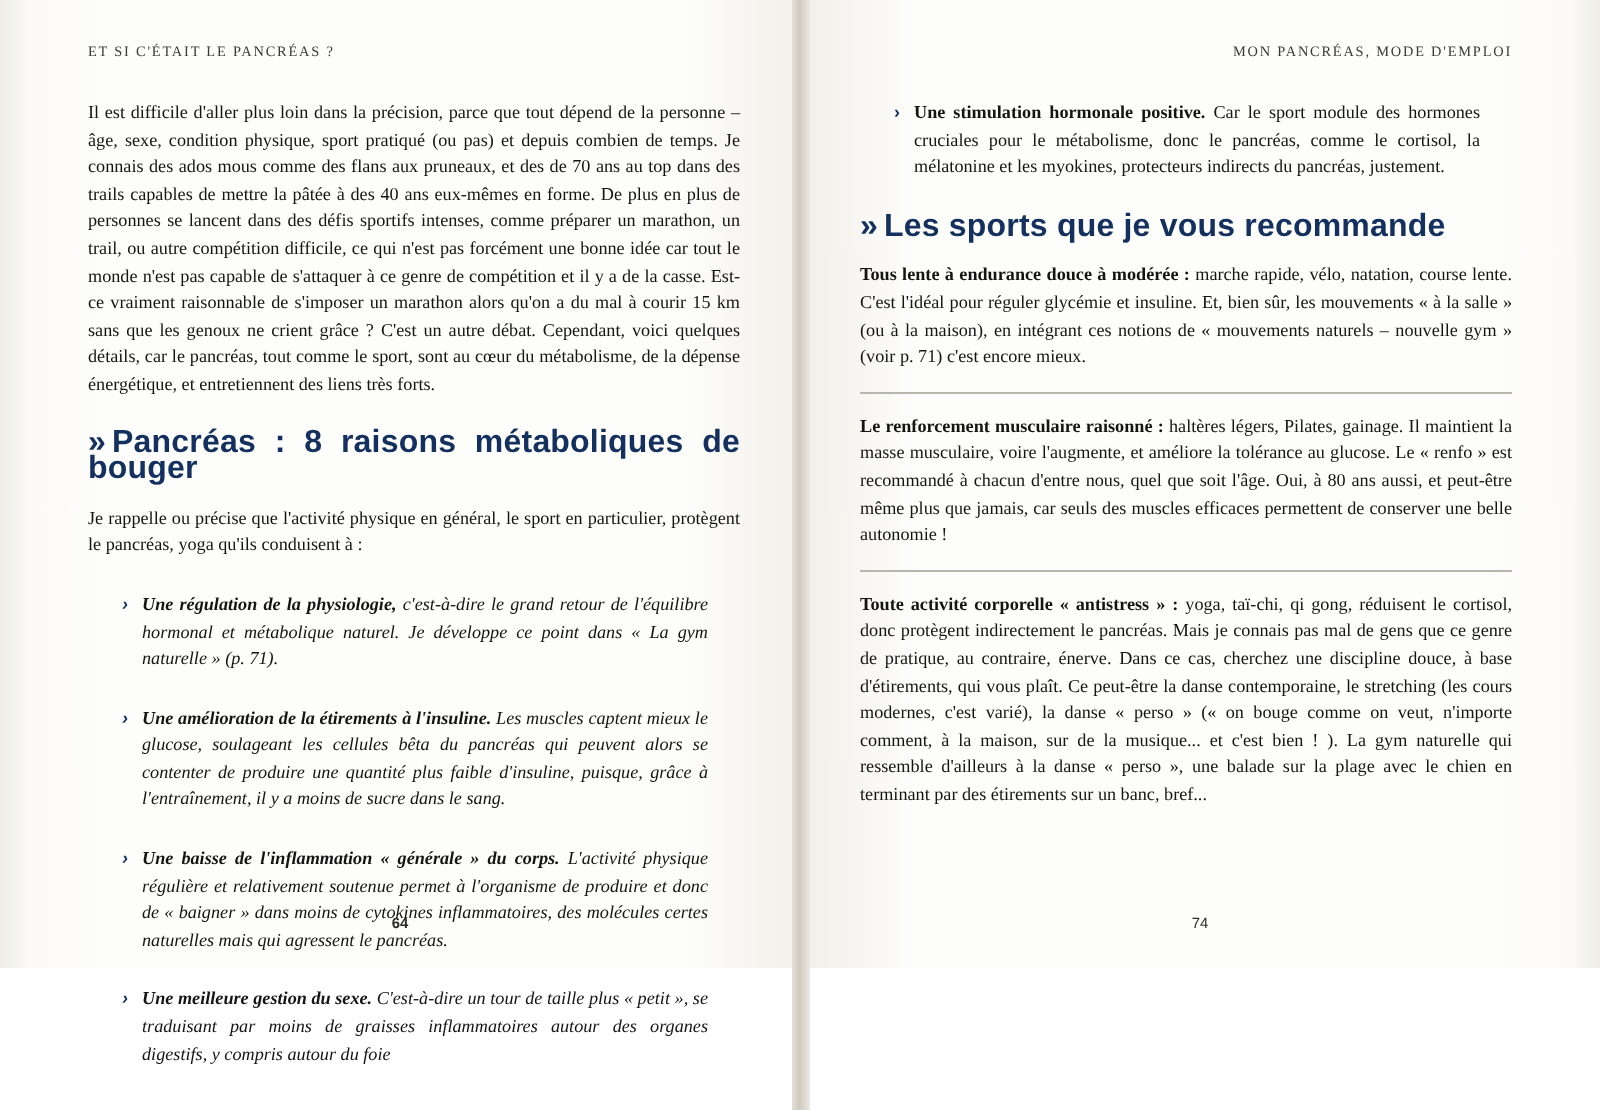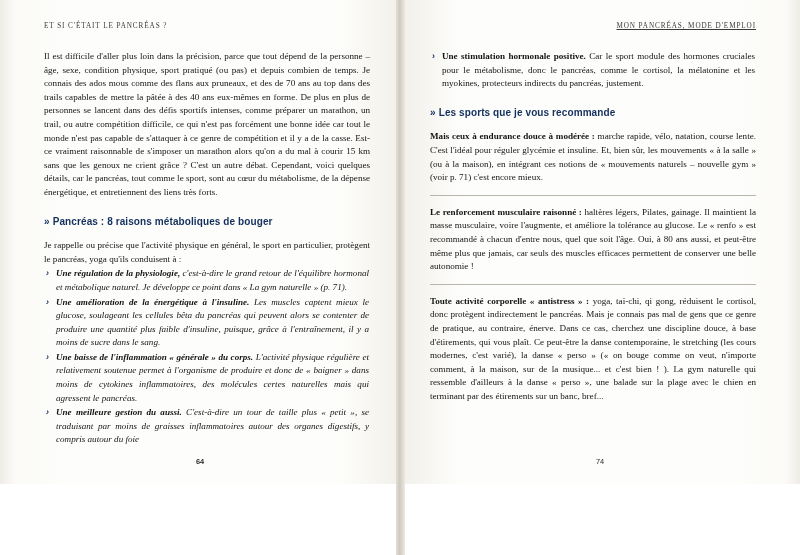--- a/index.html
+++ b/index.html
@@ -51,56 +51,56 @@
   .running-head {
     font-family: "Liberation Serif", serif;
     font-size: 7.2px;
     letter-spacing: 0.9px;
     color: #3a3a3a;
     text-transform: uppercase;
     height: 12px;
     margin-bottom: 16px;
   }
   .page.left .running-head { text-align: left; }
-  .page.right .running-head { text-align: right; text-decoration: underline; }
+  .page.right .running-head { text-align: right; }
 
   .col {
     font-size: 9.1px;
     line-height: 13.6px;
     text-align: justify;
     color: #141414;
   }
   p {
     margin: 0 0 0 0;
     text-indent: 0;
     hyphens: auto;
   }
 
   h2.section {
     font-family: "Liberation Sans", sans-serif;
-    font-size: 10px;
+    font-size: 16px;
     font-weight: bold;
     color: #13305e;
     margin: 15px 0 11px 0;
     letter-spacing: 0.1px;
   }
   h2.section .chev {
     color: #13305e;
     font-weight: bold;
     margin-right: 3px;
   }
   ul.bullets {
     list-style: none;
     margin: 0;
     padding: 0;
   }
   ul.bullets > li {
     position: relative;
     padding-left: 11px;
-    margin: 1px;
+    margin: 16px;
     text-align: justify;
     line-height: 13.6px;
   }
   ul.bullets > li::before {
     content: "›";
     position: absolute;
     left: 1px;
     top: 0px;
     color: #13305e;
     font-family: "Liberation Sans", sans-serif;
@@ -138,43 +138,43 @@
 
     <div class="col">
       <p>Il est difficile d'aller plus loin dans la précision, parce que tout dépend de la personne – âge, sexe, condition physique, sport pratiqué (ou pas) et depuis combien de temps. Je connais des ados mous comme des flans aux pruneaux, et des de 70 ans au top dans des trails capables de mettre la pâtée à des 40 ans eux-mêmes en forme. De plus en plus de personnes se lancent dans des défis sportifs intenses, comme préparer un marathon, un trail, ou autre compétition difficile, ce qui n'est pas forcément une bonne idée car tout le monde n'est pas capable de s'attaquer à ce genre de compétition et il y a de la casse. Est-ce vraiment raisonnable de s'imposer un marathon alors qu'on a du mal à courir 15 km sans que les genoux ne crient grâce ? C'est un autre débat. Cependant, voici quelques détails, car le pancréas, tout comme le sport, sont au cœur du métabolisme, de la dépense énergétique, et entretiennent des liens très forts.</p>
 
       <h2 class="section"><span class="chev">»</span><span>Pancréas : 8 raisons métaboliques de bouger</span></h2>
 
       <p>Je rappelle ou précise que l'activité physique en général, le sport en particulier, protègent le pancréas, yoga qu'ils conduisent à :</p>
 
       <ul class="bullets spaced">
         <li><span class="lead">Une régulation de la physiologie,</span><span> c'est-à-dire le grand retour de l'équilibre hormonal et métabolique naturel. Je développe ce point dans « La gym naturelle » (p. 71).</span></li>
-        <li><span class="lead">Une amélioration de la énergétique à l'insuline.</span><span> Les muscles captent mieux le glucose, soulageant les cellules bêta du pancréas qui peuvent alors se contenter de produire une quantité plus faible d'insuline, puisque, grâce à l'entraînement, il y a moins de sucre dans le sang.</span></li>
+        <li><span class="lead">Une amélioration de la étirements à l'insuline.</span><span> Les muscles captent mieux le glucose, soulageant les cellules bêta du pancréas qui peuvent alors se contenter de produire une quantité plus faible d'insuline, puisque, grâce à l'entraînement, il y a moins de sucre dans le sang.</span></li>
         <li><span class="lead">Une baisse de l'inflammation « générale » du corps.</span><span> L'activité physique régulière et relativement soutenue permet à l'organisme de produire et donc de « baigner » dans moins de cytokines inflammatoires, des molécules certes naturelles mais qui agressent le pancréas.</span></li>
-        <li><span class="lead">Une meilleure gestion du aussi.</span><span> C'est-à-dire un tour de taille plus « petit », se traduisant par moins de graisses inflammatoires autour des organes digestifs, y compris autour du foie</span></li>
+        <li><span class="lead">Une meilleure gestion du sexe.</span><span> C'est-à-dire un tour de taille plus « petit », se traduisant par moins de graisses inflammatoires autour des organes digestifs, y compris autour du foie</span></li>
       </ul>
     </div>
 
     <div class="folio">64</div>
   </div>
 
   <div class="gutter"></div>
 
   <div class="page right">
     <div class="running-head">MON PANCRÉAS, MODE D'EMPLOI</div>
 
     <div class="col">
 
       <ul class="bullets">
         <li><span class="lead">Une stimulation hormonale positive.</span><span> Car le sport module des hormones cruciales pour le métabolisme, donc le pancréas, comme le cortisol, la mélatonine et les myokines, protecteurs indirects du pancréas, justement.</span></li>
       </ul>
 
       <h2 class="section"><span class="chev">»</span><span>Les sports que je vous recommande</span></h2>
 
-      <p class="blocky tight"><span class="lead">Mais ceux à endurance douce à modérée :</span><span> marche rapide, vélo, natation, course lente. C'est l'idéal pour réguler glycémie et insuline. Et, bien sûr, les mouvements « à la salle » (ou à la maison), en intégrant ces notions de « mouvements naturels – nouvelle gym » (voir p. 71) c'est encore mieux.</span></p>
+      <p class="blocky tight"><span class="lead">Tous lente à endurance douce à modérée :</span><span> marche rapide, vélo, natation, course lente. C'est l'idéal pour réguler glycémie et insuline. Et, bien sûr, les mouvements « à la salle » (ou à la maison), en intégrant ces notions de « mouvements naturels – nouvelle gym » (voir p. 71) c'est encore mieux.</span></p>
       <hr class="hr-rule">
 
       <p class="blocky tight"><span class="lead">Le renforcement musculaire raisonné :</span><span> haltères légers, Pilates, gainage. Il maintient la masse musculaire, voire l'augmente, et améliore la tolérance au glucose. Le « renfo » est recommandé à chacun d'entre nous, quel que soit l'âge. Oui, à 80 ans aussi, et peut-être même plus que jamais, car seuls des muscles efficaces permettent de conserver une belle autonomie !</span></p>
       <hr class="hr-rule">
 
       <p class="blocky tight"><span class="lead">Toute activité corporelle « antistress » :</span><span> yoga, taï-chi, qi gong, réduisent le cortisol, donc protègent indirectement le pancréas. Mais je connais pas mal de gens que ce genre de pratique, au contraire, énerve. Dans ce cas, cherchez une discipline douce, à base d'étirements, qui vous plaît. Ce peut-être la danse contemporaine, le stretching (les cours modernes, c'est varié), la danse « perso » (« on bouge comme on veut, n'importe comment, à la maison, sur de la musique... et c'est bien ! ). La gym naturelle qui ressemble d'ailleurs à la danse « perso », une balade sur la plage avec le chien en terminant par des étirements sur un banc, bref...</span></p>
     </div>
 
     <div class="folio">74</div>
   </div>

